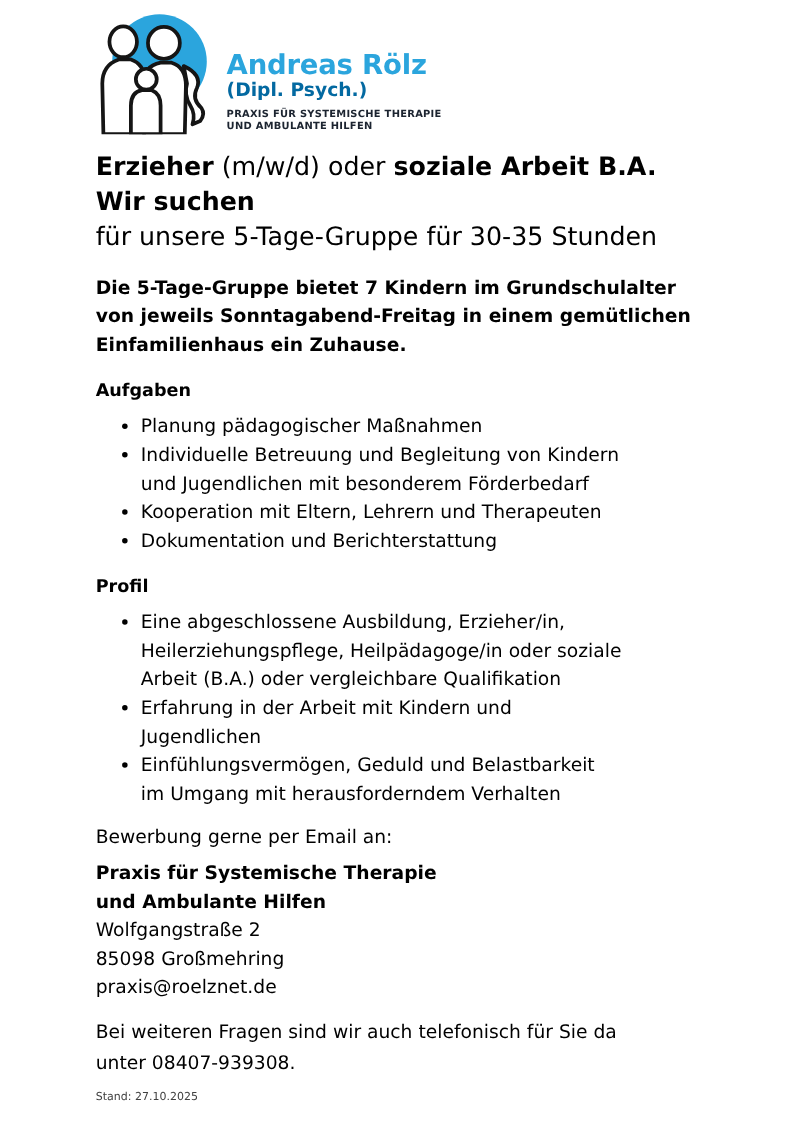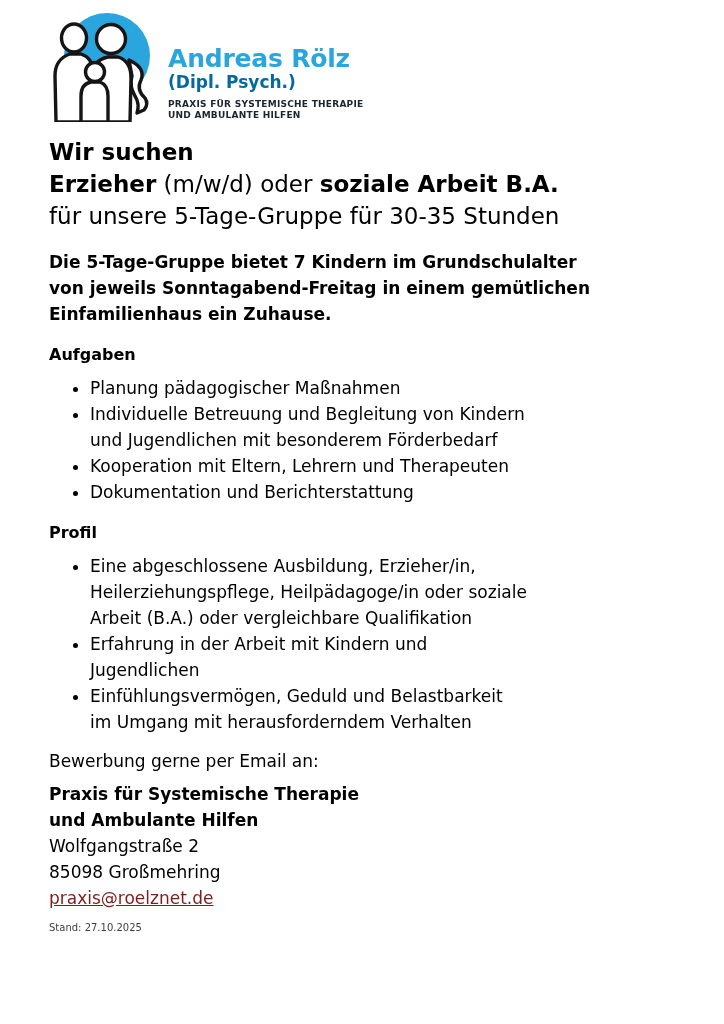--- a/index.html
+++ b/index.html
@@ -2,21 +2,21 @@
 <html lang="de"><head>
 <meta charset="utf-8">
 <style>
   html,body{margin:0;padding:0;background:#ffffff;}
   body{
     width:724px;height:1024px;
     font-family:"DejaVu Sans","Liberation Sans",sans-serif;
     color:#000000;
     overflow:hidden;
   }
-  .page{box-sizing:border-box;width:724px;height:894px;padding:12px 80px 0 49px;background:#ffffff;}
+  .page{box-sizing:border-box;width:724px;height:894px;padding:12px 80px 0 87px;background:#ffffff;}
 
   
   .logo{display:flex;align-items:flex-end;gap:9px;margin-left:-2px;}
   .logo svg{display:block;flex:0 0 auto;}
   .logo-text{padding-bottom:0px;}
   .logo-name{font-size:25px;font-weight:bold;color:#2ba5dd;line-height:1.05;letter-spacing:-0.2px;}
   .logo-cred{font-size:17px;font-weight:bold;color:#0369a1;line-height:1.15;margin-top:1px;}
   .logo-tag{font-size:9px;font-weight:bold;color:#1c2430;line-height:1.3;letter-spacing:0.25px;margin-top:6px;white-space:pre-line;}
 
   
@@ -26,21 +26,21 @@
 
   
   .intro{margin:17px 0 0;font-size:17px;line-height:26px;white-space:pre-line;font-weight:bold;}
   .sec-title{margin:15px 0 7px;font-size:16px;line-height:26px;font-weight:bold;}
   ul.bullets{margin:0;padding-left:41px;list-style:disc outside;}
   ul.bullets li{font-size:17px;line-height:26px;white-space:pre-line;}
 
   .lead{margin:13px 0 0;font-size:17px;line-height:26px;}
   .org-name{margin:7px 0 0;font-size:17px;line-height:26px;font-weight:bold;white-space:pre-line;}
   .addr-line{font-size:17px;line-height:26px;}
-  .email-link{font-size:17px;line-height:26px;color:#7f1d1d;text-decoration:underline;cursor:pointer;}
+  .email-link{font-size:17px;line-height:26px;color:#000000;cursor:pointer;}
 
   .phone-note{margin:14px 0 0;font-size:17px;line-height:28px;white-space:pre-line;}
   .version{margin:9px 0 0;font-size:10px;line-height:16px;color:#404040;font-family:"DejaVu Sans","Liberation Sans",sans-serif;}
 </style>
 </head>
 <body>
 
 <div class="page">
 
   <header class="logo">
@@ -58,22 +58,22 @@
     </svg>
     <div class="logo-text">
       <div class="logo-name">Andreas Rölz</div>
       <div class="logo-cred">(Dipl. Psych.)</div>
       <div class="logo-tag">PRAXIS FÜR SYSTEMISCHE THERAPIE
 UND AMBULANTE HILFEN</div>
     </div>
   </header>
 
   <div class="headline">
+    <div class="hl-line"><b>Erzieher</b><span> (m/w/d) oder </span><b>soziale Arbeit B.A.</b></div>
     <div class="hl-line"><b>Wir suchen</b></div>
-    <div class="hl-line"><b>Erzieher</b><span> (m/w/d) oder </span><b>soziale Arbeit B.A.</b></div>
     <div class="hl-line">für unsere 5-Tage-Gruppe für 30-35 Stunden</div>
   </div>
 
   <p class="intro">Die 5-Tage-Gruppe bietet 7 Kindern im Grundschulalter
 von jeweils Sonntagabend-Freitag in einem gemütlichen
 Einfamilienhaus ein Zuhause.</p>
 
   <h2 class="sec-title">Aufgaben</h2>
   <ul class="bullets">
     <li>Planung pädagogischer Maßnahmen</li>
@@ -97,16 +97,18 @@
   <p class="lead">Bewerbung gerne per Email an:</p>
 
   <div>
     <div class="org-name">Praxis für Systemische Therapie
 und Ambulante Hilfen</div>
     <div class="addr-line">Wolfgangstraße 2</div>
     <div class="addr-line">85098 Großmehring</div>
     <div><a class="email-link">praxis@roelznet.de</a></div>
   </div>
 
+  <p class="phone-note">Bei weiteren Fragen sind wir auch telefonisch für Sie da
+unter 08407-939308.</p>
 
   <div class="version">Stand: 27.10.2025</div>
 
 </div>
 
 </body></html>

